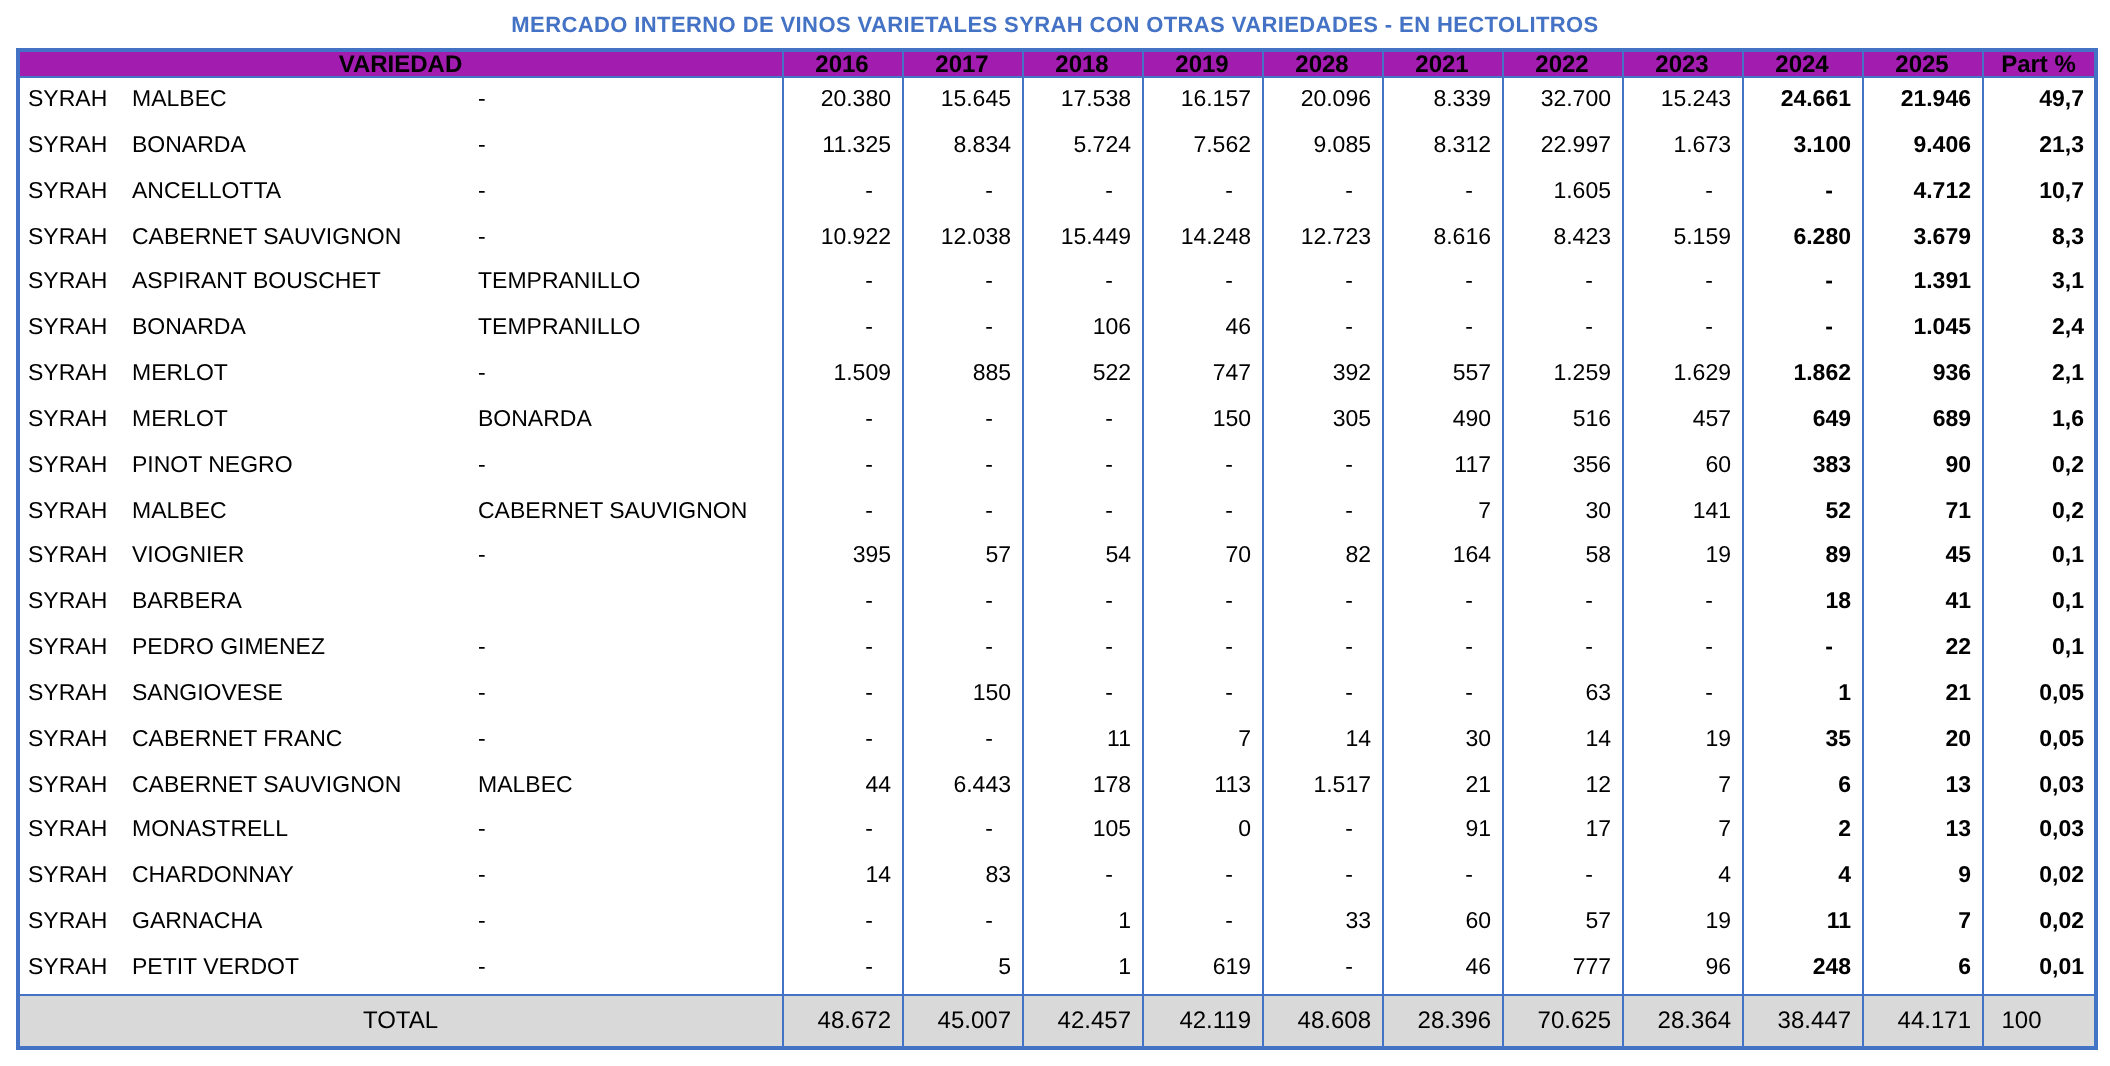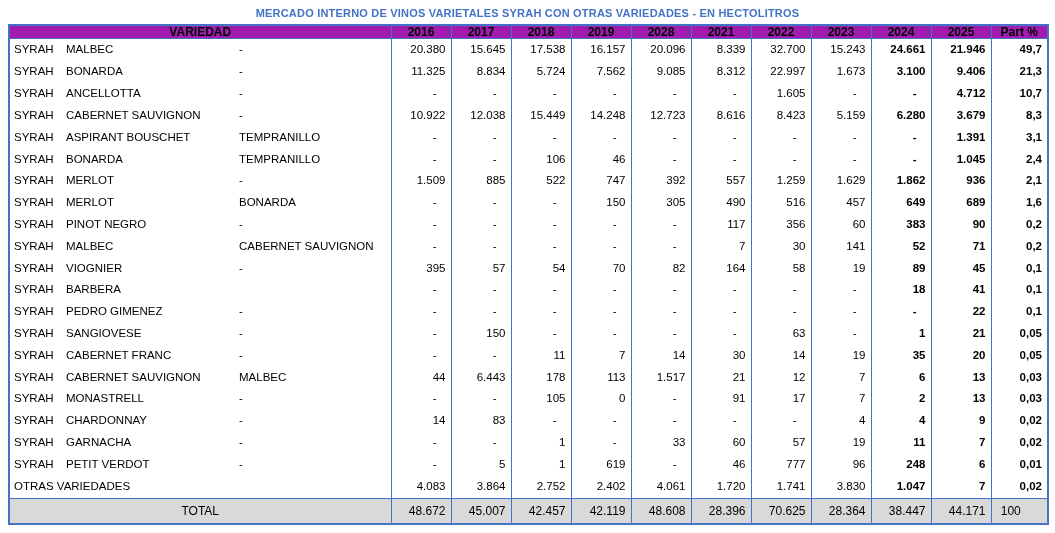--- a/index.html
+++ b/index.html
@@ -392,34 +392,20 @@
         <td class="num vl">1</td>
         <td class="num vl">619</td>
         <td class="num vl dash">-</td>
         <td class="num vl">46</td>
         <td class="num vl">777</td>
         <td class="num vl">96</td>
         <td class="num vl b">248</td>
         <td class="num vl b">6</td>
         <td class="num vl b">0,01</td>
       </tr>
-      <tr>
-        <td class="span3" colspan="3">OTRAS VARIEDADES</td>
-        <td class="num vl">4.083</td>
-        <td class="num vl">3.864</td>
-        <td class="num vl">2.752</td>
-        <td class="num vl">2.402</td>
-        <td class="num vl">4.061</td>
-        <td class="num vl">1.720</td>
-        <td class="num vl">1.741</td>
-        <td class="num vl">3.830</td>
-        <td class="num vl b">1.047</td>
-        <td class="num vl b">7</td>
-        <td class="num vl b">0,02</td>
-      </tr>
       <tr class="total">
         <td class="tlabel" colspan="3">TOTAL</td>
         <td class="num vl b">48.672</td>
         <td class="num vl b">45.007</td>
         <td class="num vl b">42.457</td>
         <td class="num vl b">42.119</td>
         <td class="num vl b">48.608</td>
         <td class="num vl b">28.396</td>
         <td class="num vl b">70.625</td>
         <td class="num vl b">28.364</td>

